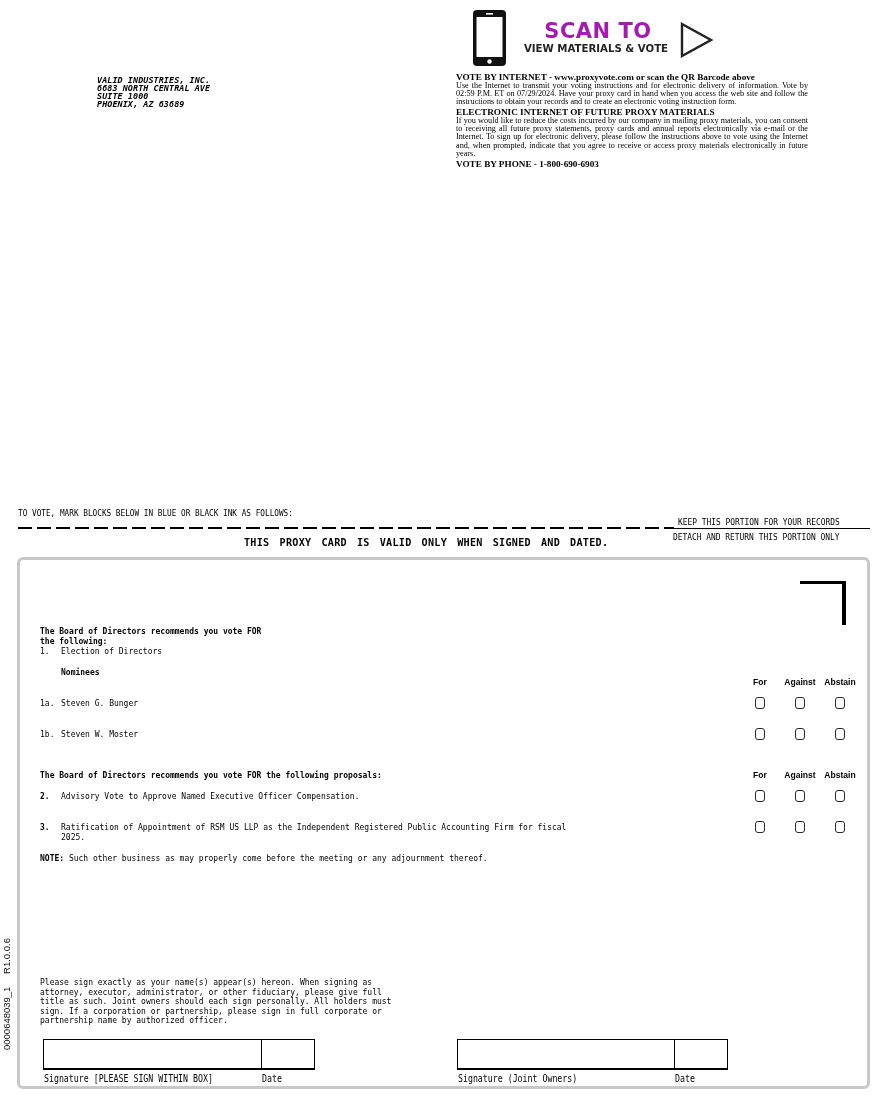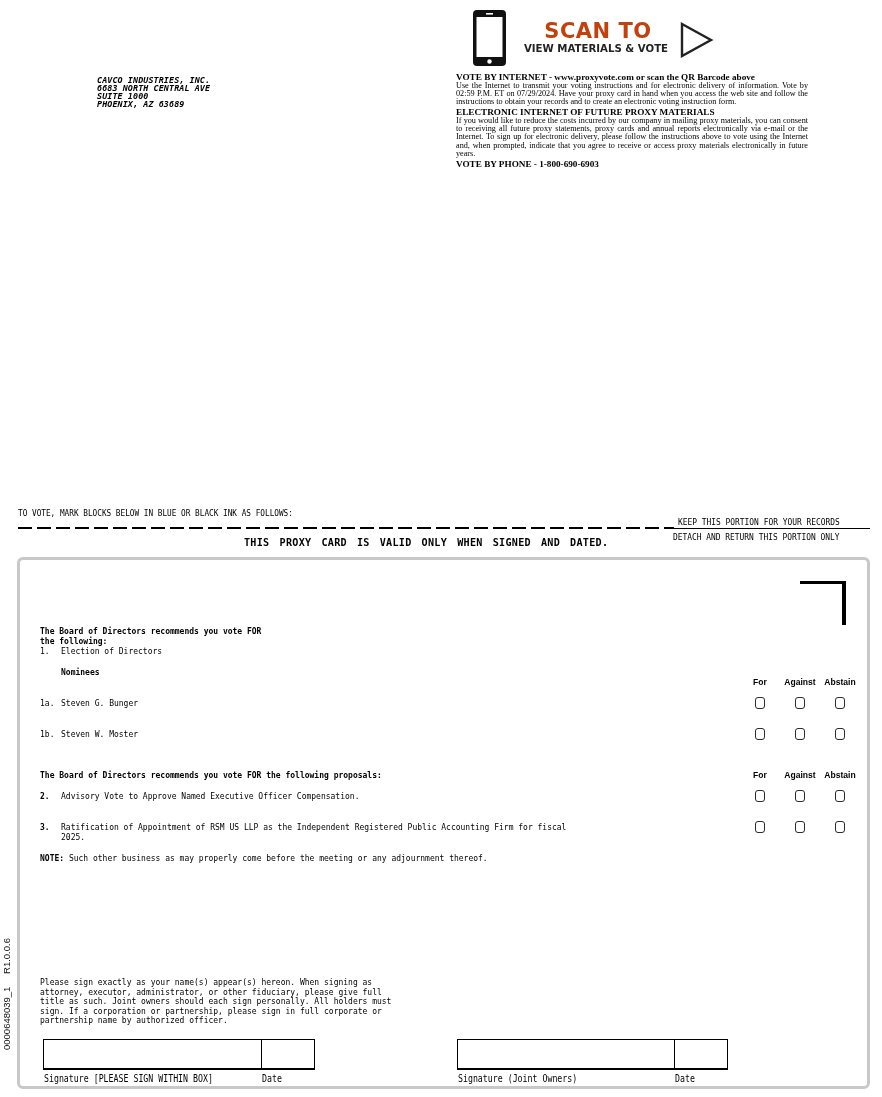--- a/index.html
+++ b/index.html
@@ -6,21 +6,21 @@
   html, body { width: 882px; height: 1097px; background: #ffffff; overflow: hidden; }
   body { position: relative; font-family: "Liberation Mono", monospace; color: #000; }
   .abs { position: absolute; }
 
   
   .address { left: 97px; top: 76px; font-family: "DejaVu Sans Mono", monospace; font-style: italic; font-weight: bold; font-size: 8.4px; line-height: 8px; letter-spacing: 0.1px; }
   .address div { white-space: nowrap; }
 
   
   .phone-icon { left: 473px; top: 10px; width: 33px; height: 56px; }
-  .scan-title { left: 518px; top: 20px; width: 160px; text-align: center; font-family: "DejaVu Sans", sans-serif; font-weight: bold; font-size: 21px; line-height: 22px; letter-spacing: 0.5px; color: #c2410c; }
+  .scan-title { left: 518px; top: 20px; width: 160px; text-align: center; font-family: "DejaVu Sans", sans-serif; font-weight: bold; font-size: 21px; line-height: 22px; letter-spacing: 0.5px; color: #a21caf; }
   .scan-sub { left: 518px; top: 43px; width: 156px; text-align: center; font-family: "DejaVu Sans", sans-serif; font-weight: bold; font-size: 10.2px; line-height: 12px; color: #222; white-space: nowrap; }
   .play-icon { left: 680px; top: 22px; width: 34px; height: 36px; }
 
   
   .instructions { left: 456px; top: 71px; width: 352px; font-family: Liberation Serif, serif; font-size: 8.2px; line-height: 8.1px; }
   .instructions .h { font-weight: bold; font-size: 9.2px; line-height: 10px; margin-top: 1px; }
   .instructions .p { text-align: justify; text-align-last: left; }
 
   
   .to-vote { left: 18px; top: 508px; font-family: "DejaVu Sans Mono", monospace; font-size: 9px; transform: scaleX(0.86); transform-origin: left; white-space: nowrap; }
@@ -43,21 +43,21 @@
   .side-id { left: 1px; top: 1050px; transform: rotate(-90deg); transform-origin: left top; font-family: "Liberation Sans", sans-serif; font-size: 9.5px; white-space: nowrap; word-spacing: 10px; color: #111; }
 
   .sig-box { border: 1.5px solid #000; border-bottom-width: 2.5px; height: 31px; display: flex; }
   .sig-main { border-right: 1.5px solid #000; height: 100%; }
   .sig-label { font-family: "DejaVu Sans Mono", monospace; font-size: 9.6px; transform: scaleX(0.86); transform-origin: left; white-space: nowrap; }
 </style>
 </head>
 <body>
 
 <div class="abs address">
-  <div>CAVCO INDUSTRIES, INC.</div>
+  <div>VALID INDUSTRIES, INC.</div>
   <div>6683 NORTH CENTRAL AVE</div>
   <div>SUITE 1000</div>
   <div>PHOENIX, AZ 63689</div>
 </div>
 
 <svg class="abs phone-icon" viewBox="0 0 33 56">
   <rect x="0" y="0" width="33" height="56" rx="4" fill="#111"></rect>
   <rect x="3.5" y="7" width="26" height="40" fill="#fff"></rect>
   <rect x="13" y="3" width="7" height="1.6" fill="#fff"></rect>
   <circle cx="16.5" cy="51.5" r="2.2" fill="#fff"></circle>

